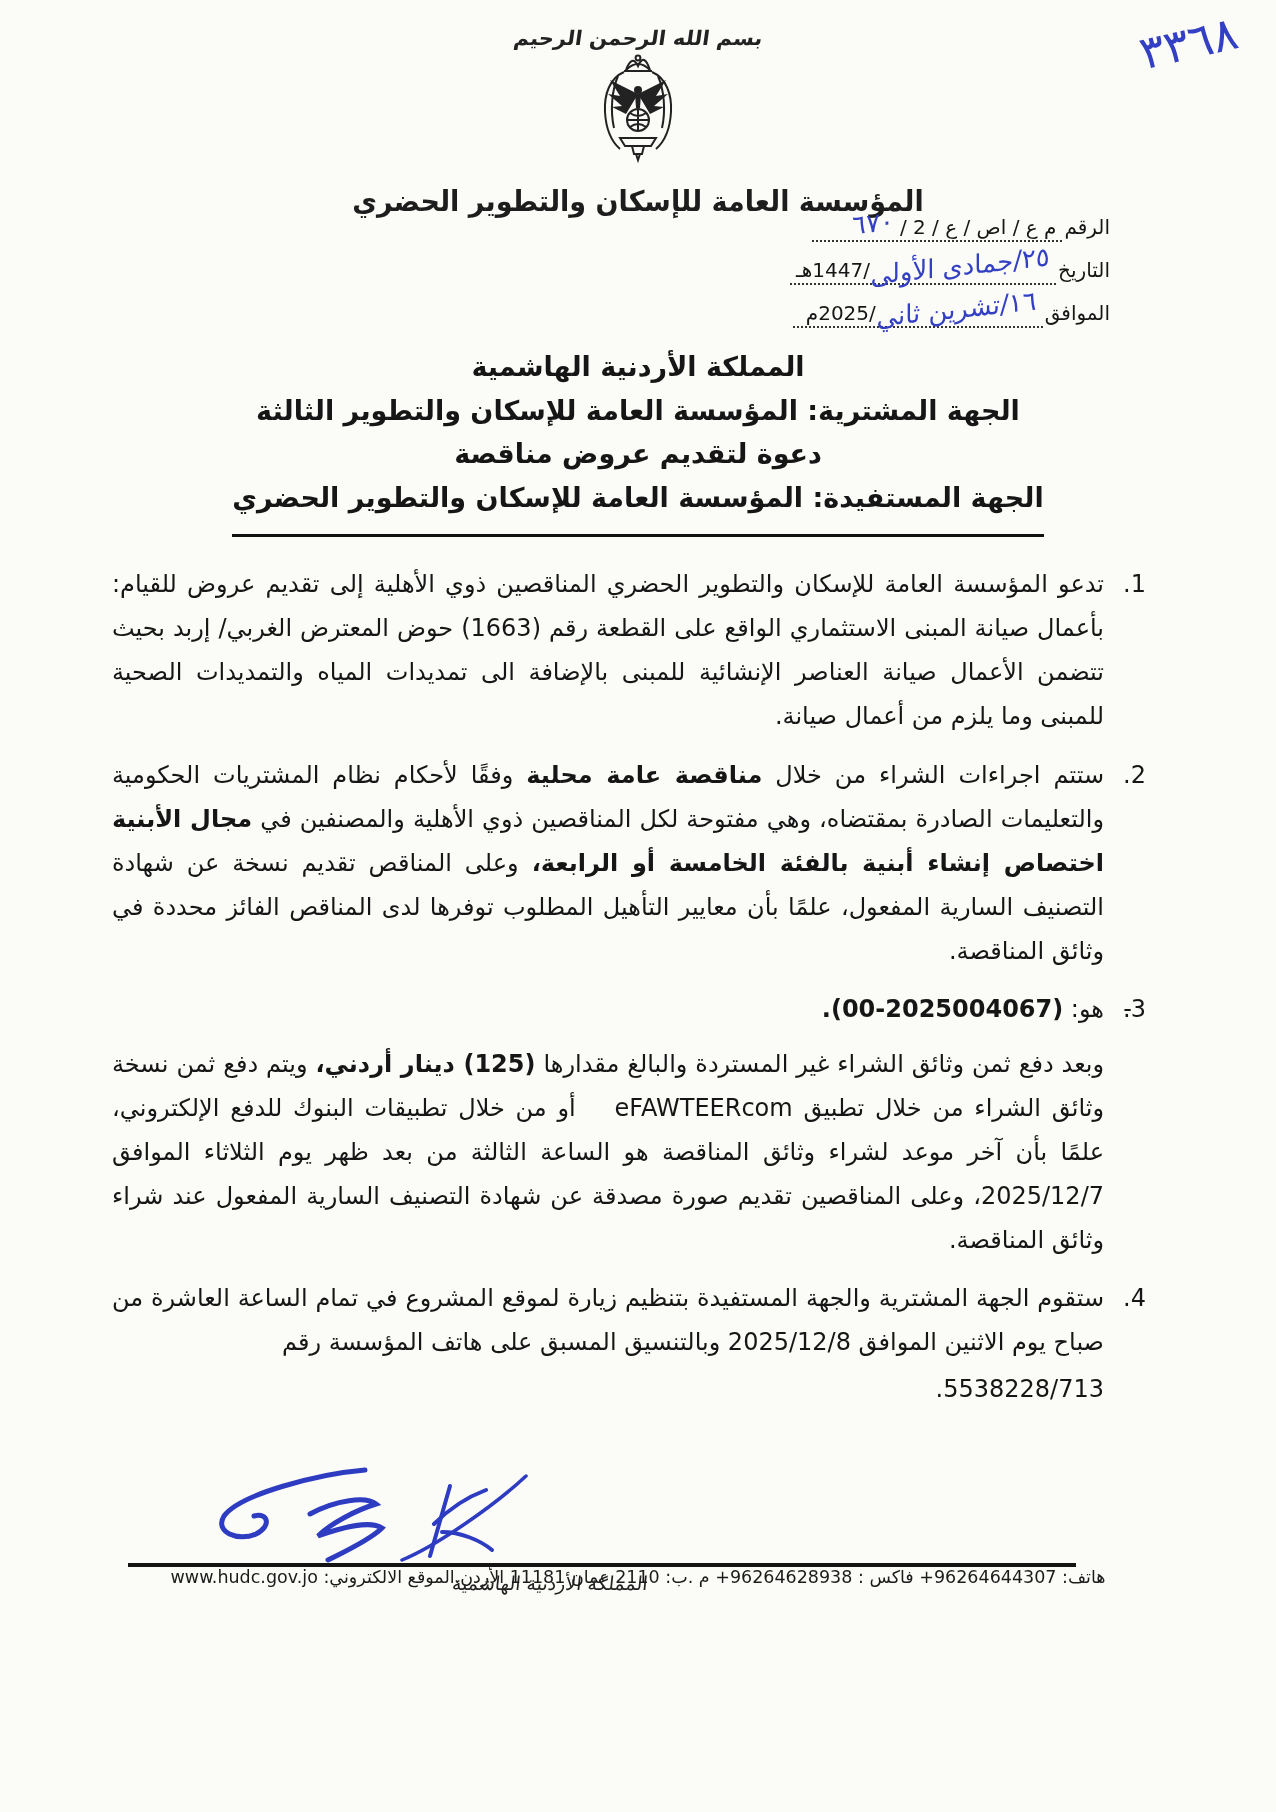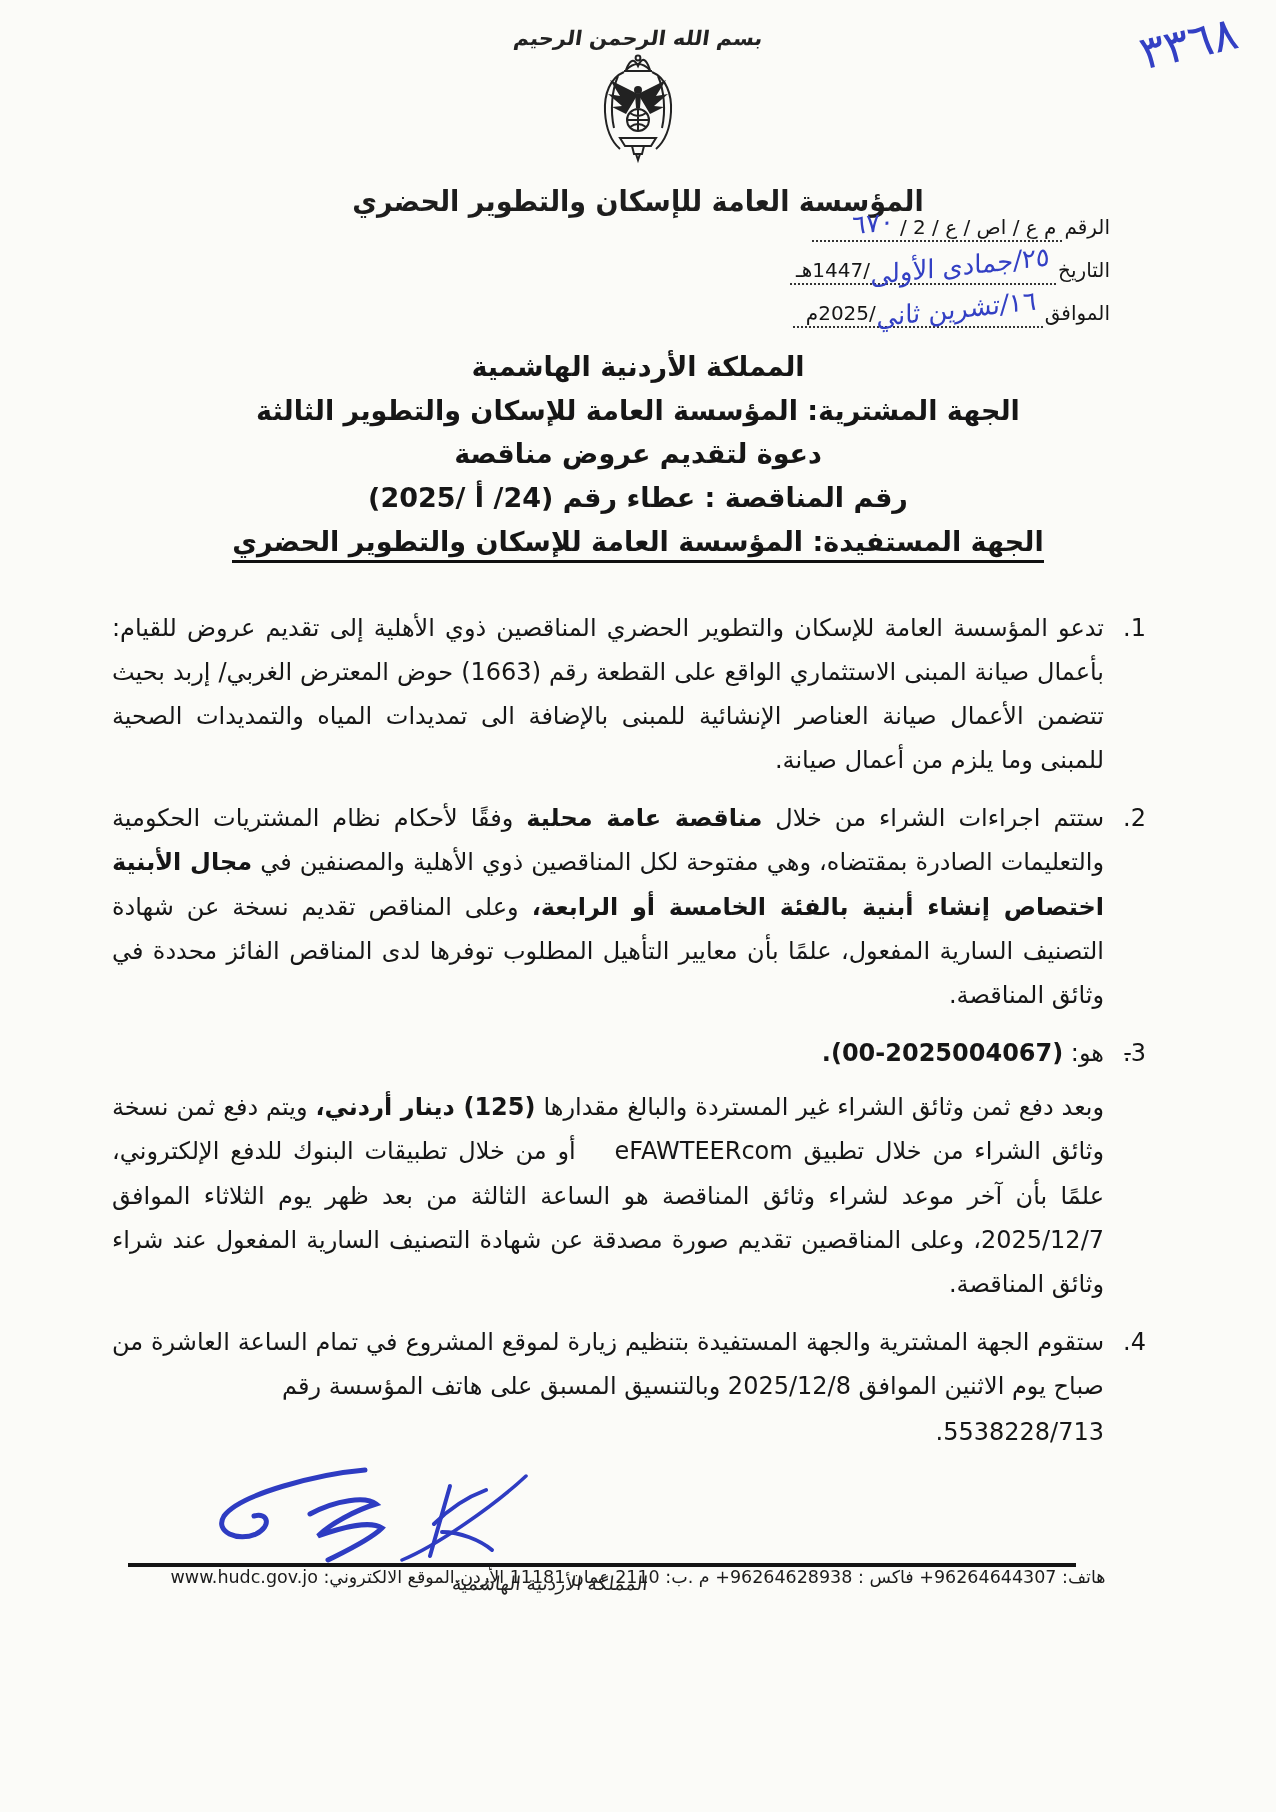--- a/index.html
+++ b/index.html
@@ -52,21 +52,21 @@
   }
   .ref-hand {
     display:inline-block; font-size:26px;
     transform:rotate(-6deg) skewX(-6deg);
     position:relative; top:-2px;
   }
   
   .title-block { margin-top:128px; text-align:center; }
   .title-line { font-size:27px; font-weight:bold; line-height:1.62; }
   .title-line.underlined span {
-    border-bottom:3px solid #111; padding-bottom:3px;
+    border-bottom:3px solid #111; padding-bottom:21px;
   }
   
   .body-text {
     margin:42px 128px 0 112px;
     font-size:24px; line-height:1.84;
     text-align:justify;
   }
   .item { position:relative; padding-right:44px; margin-bottom:14px; }
   .item .num { position:absolute; right:2px; top:0; }
   .dash-note { position:relative; padding-right:44px; margin-bottom:14px; }
@@ -145,21 +145,20 @@
     </div>
     <div class="ref-line">
       <span class="label">الموافق</span><span class="value"><span class="ref-hand hw">١٦/تشرين ثاني</span><span>/2025م</span></span>
     </div>
   </div>
 
   <div class="title-block">
     <div class="title-line">المملكة الأردنية الهاشمية</div>
     <div class="title-line">الجهة المشترية: المؤسسة العامة للإسكان والتطوير الثالثة</div>
     <div class="title-line">دعوة لتقديم عروض مناقصة</div>
-    <div class="title-line">رقم المناقصة : عطاء رقم (24/ أ /2025)</div>
     <div class="title-line underlined">
       <span>الجهة المستفيدة: المؤسسة العامة للإسكان والتطوير الحضري</span>
     </div>
   </div>
 
   <div class="body-text">
 
     <div class="item">
       <span class="num">1.</span>
       <span>تدعو المؤسسة العامة للإسكان والتطوير الحضري المناقصين ذوي الأهلية إلى تقديم عروض للقيام: بأعمال صيانة المبنى الاستثماري الواقع على القطعة رقم (1663) حوض المعترض الغربي/ إربد بحيث تتضمن الأعمال صيانة العناصر الإنشائية للمبنى بالإضافة الى تمديدات المياه والتمديدات الصحية للمبنى وما يلزم من أعمال صيانة.</span>

